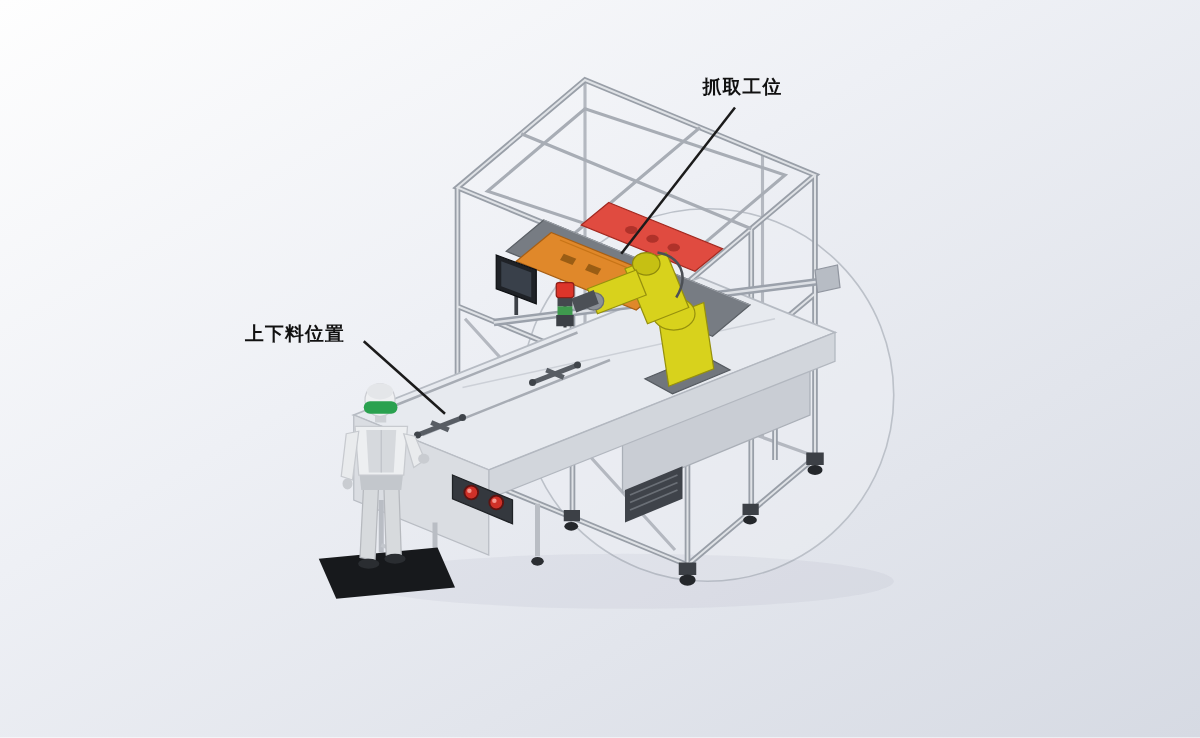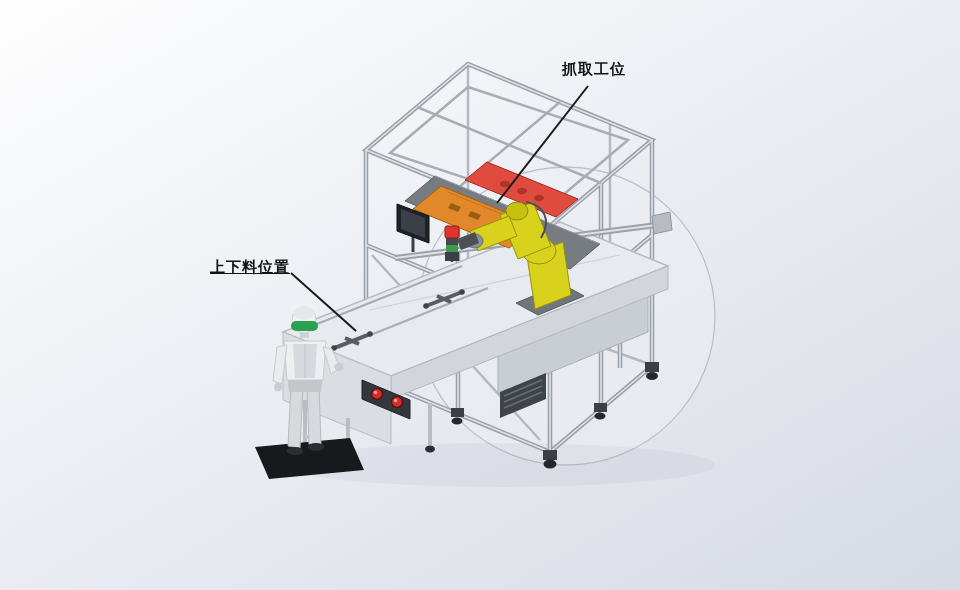--- a/index.html
+++ b/index.html
@@ -7,21 +7,21 @@
   .stage{
     position:relative;width:960px;height:590px;overflow:hidden;
     background:linear-gradient(150deg,#fefefe 0%,#eef0f5 40%,#d6dae3 100%);
   }
   .stage svg{position:absolute;left:0;top:0;}
   .callout{
     position:absolute;color:#111;font-weight:700;font-size:15px;
     letter-spacing:1px;white-space:nowrap;user-select:none;
   }
   .callout.grab{left:562px;top:60px;}
-  .callout.load{left:210px;top:258px;text-decoration:underline;}
+  .callout.load{left:196px;top:258px;}
 </style>
 </head>
 <body>
 
 <div class="stage">
 
 <svg width="960" height="590" viewBox="0 0 960 590">
 
   <g>
     <circle cx="566" cy="316" r="149" fill="#eef0f4" fill-opacity="0.45" stroke="#bcc1c9" stroke-width="1.3"></circle>

